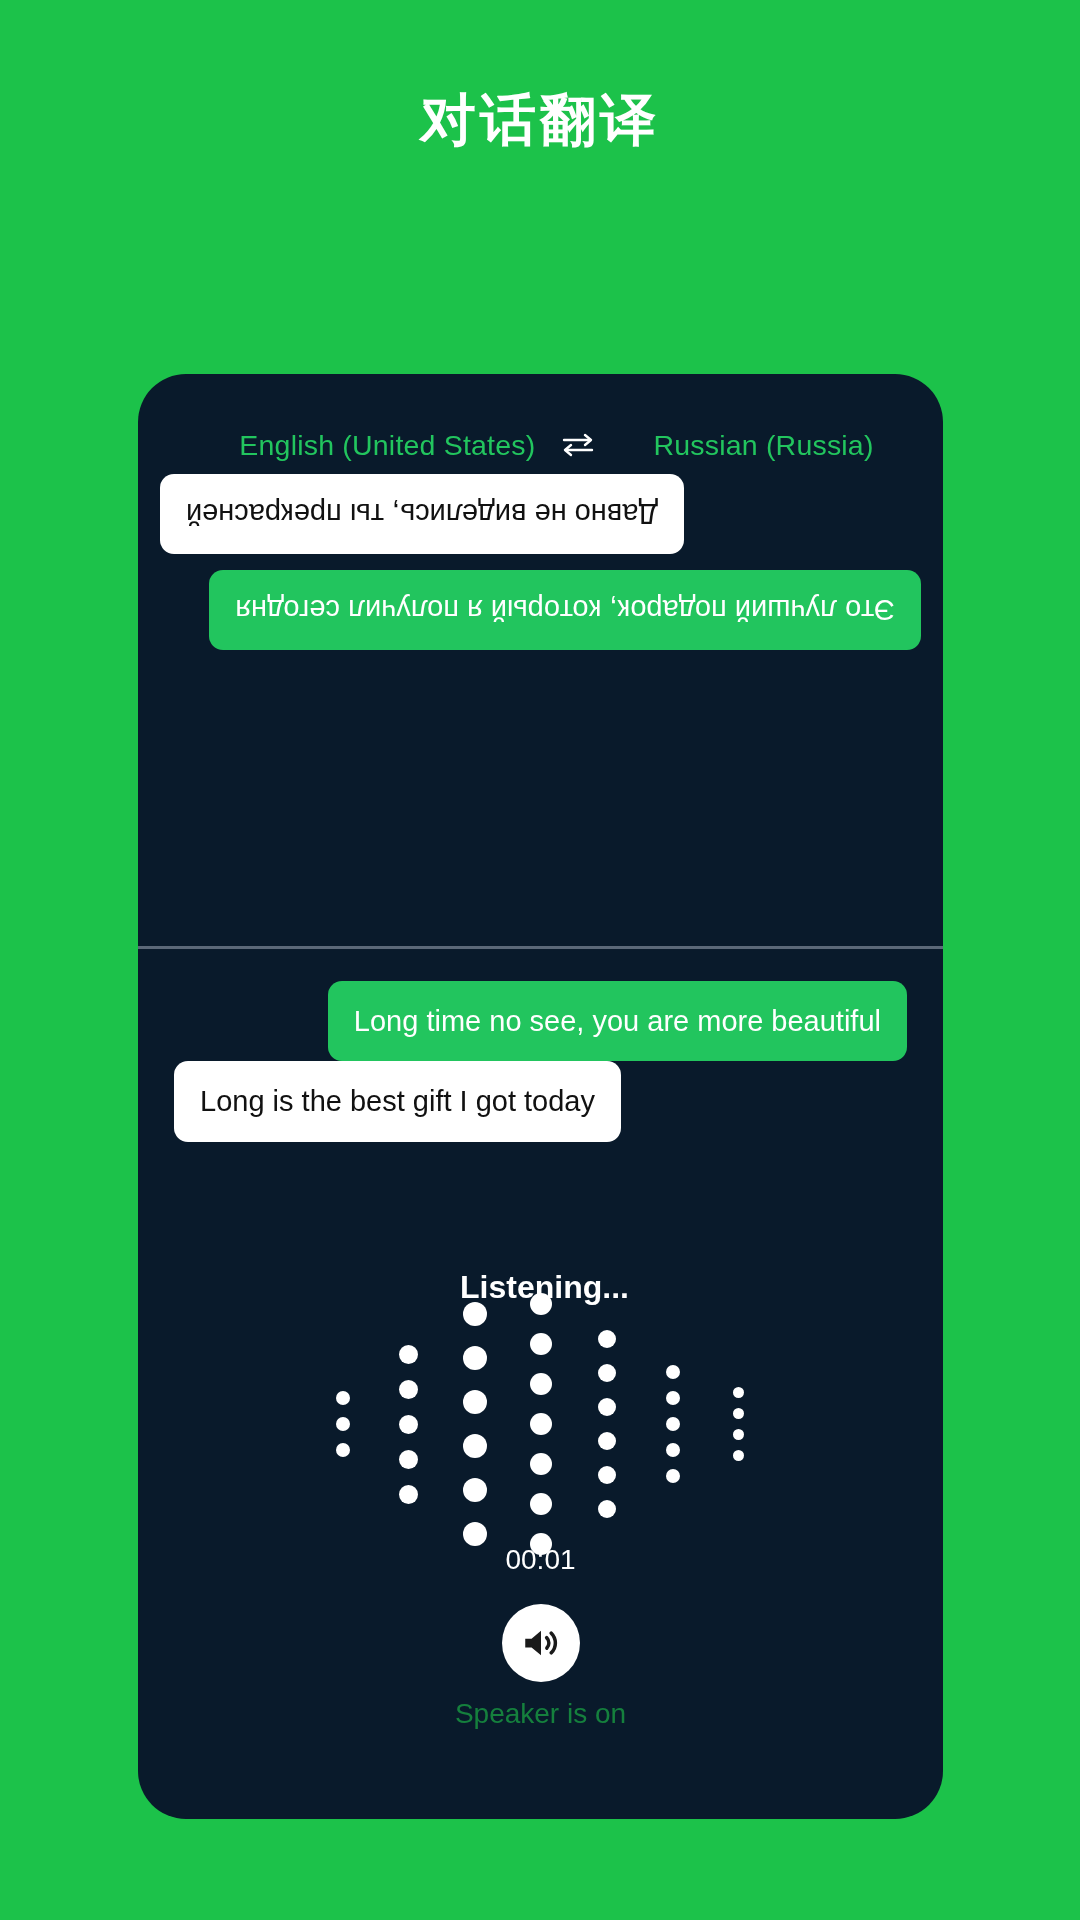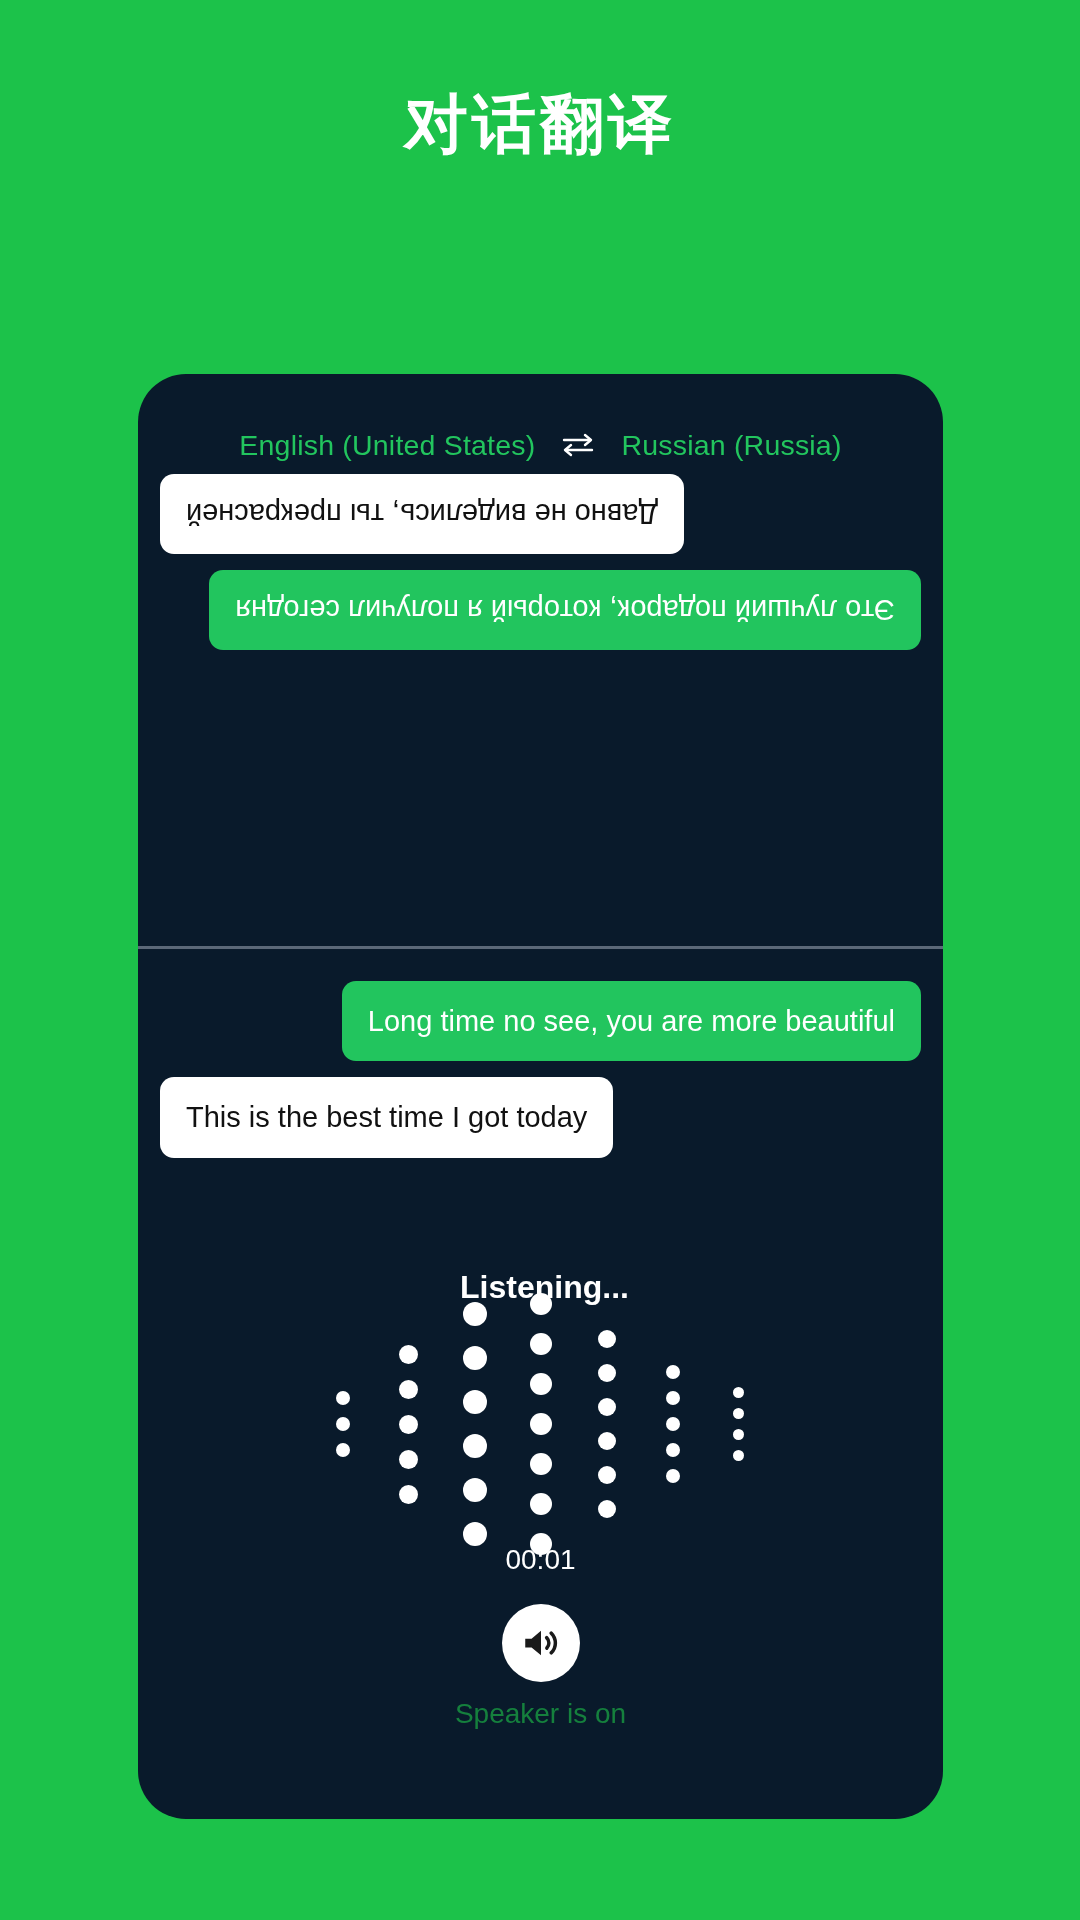--- a/index.html
+++ b/index.html
@@ -10,21 +10,21 @@
     overflow:hidden;
   }
   body { position:relative; }
 
   
   .page-title {
     position:absolute;
     top:86px; left:0; right:0;
     text-align:center;
     color:#ffffff;
-    font-size:64px;
+    font-size:56px;
     font-weight:bold;
     letter-spacing:4px;
     line-height:1.2;
   }
 
   
   .phone-card {
     position:absolute;
     left:138px; top:374px;
     width:805px; height:1445px;
@@ -40,20 +40,21 @@
     height:86px;
     display:flex;
     align-items:center;
     justify-content:center;
   }
   .lang-label {
     color:#22C55E;
     font-size:28.5px;
     letter-spacing:0.2px;
     white-space:nowrap;
+    margin-left:32px;
   }
   .lang-swap {
     width:86px;
     display:flex;
     align-items:center;
     justify-content:center;
     color:#ffffff;
   }
   .lang-swap svg { width:34px; height:26px; display:block; }
 
@@ -72,25 +73,24 @@
   .divider {
     position:absolute;
     left:0; top:572px;
     width:100%; height:3px;
     background:#5B6878;
   }
   .panel-bottom {
     position:absolute;
     left:0; top:585px;
     width:100%; height:300px;
-    padding:0 22px;
+    padding:0 36px;
     display:flex;
     flex-direction:column;
     justify-content:flex-start;
-    gap:16px;
     padding-top:22px;
   }
 
   .bubble {
     max-width:100%;
     padding:22px 26px;
     border-radius:14px;
     font-size:29px;
     line-height:1.25;
     white-space:nowrap;
@@ -207,21 +207,21 @@
     </div>
   </div>
 
   <div class="divider"></div>
 
   <div class="panel-bottom">
     <div class="row-right">
       <div class="bubble green">Long time no see, you are more beautiful</div>
     </div>
     <div class="row-left">
-      <div class="bubble white">This is the best time I got today</div>
+      <div class="bubble white">Long is the best gift I got today</div>
     </div>
   </div>
 
   <div class="listening-label">Listening...</div>
 
   <div class="waveform" id="waveform">
       <div class="wave-col">
         <div class="wave-dot" style="width: 14px; height: 14px; background: rgb(255, 255, 255); margin: 6px 0px;"></div>
         <div class="wave-dot" style="width: 14px; height: 14px; background: rgb(255, 255, 255); margin: 6px 0px;"></div>
         <div class="wave-dot" style="width: 14px; height: 14px; background: rgb(255, 255, 255); margin: 6px 0px;"></div>

